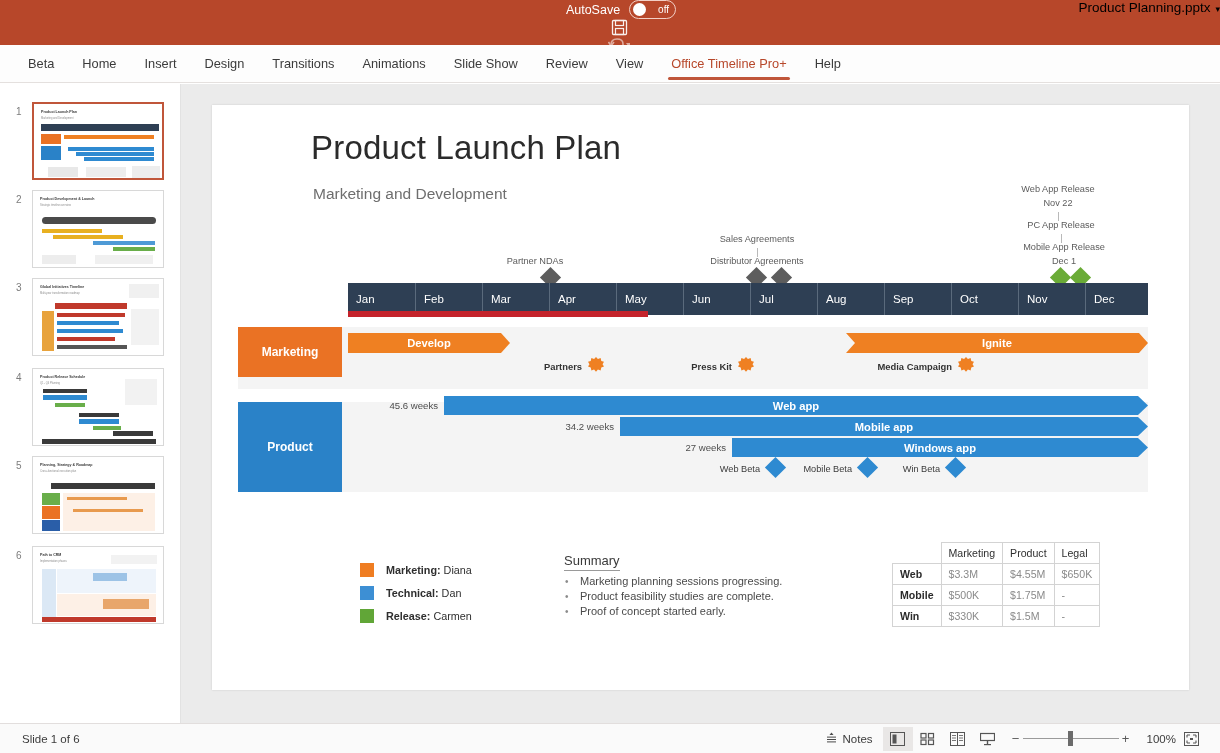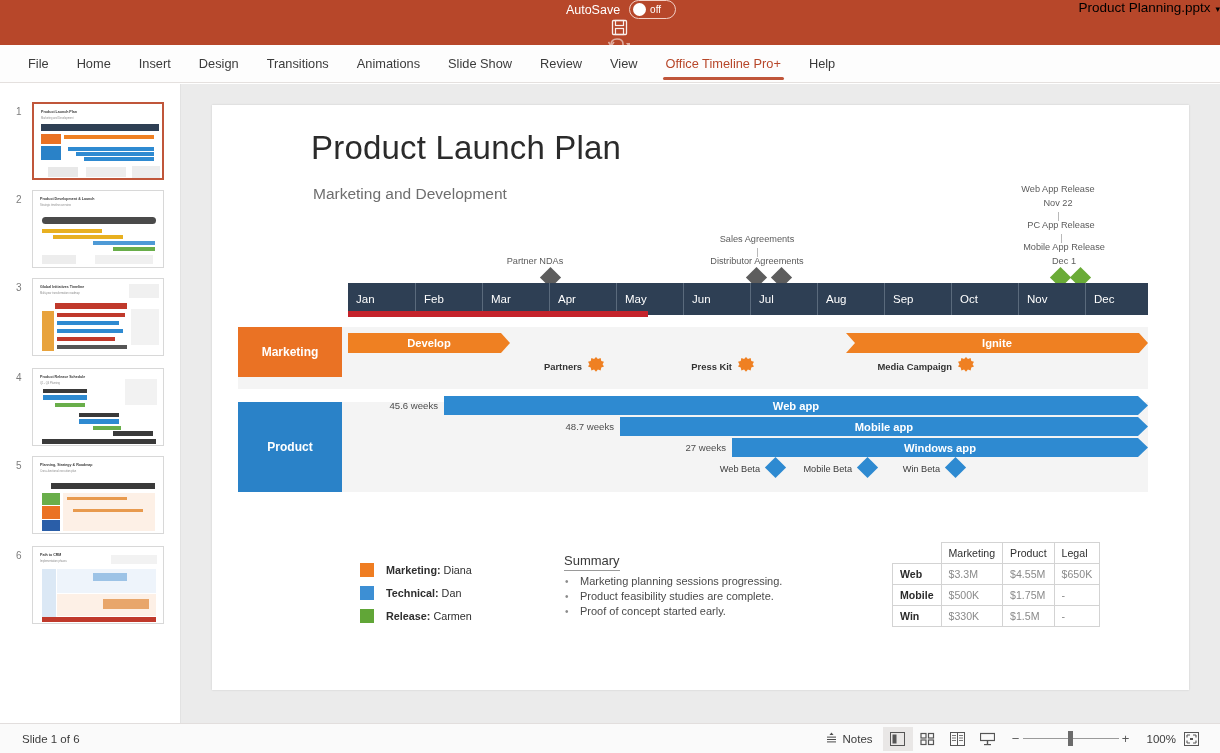--- a/index.html
+++ b/index.html
@@ -11,21 +11,21 @@
 
   
   .titlebar {
     position: absolute; left: 0; top: 0; width: 1220px; height: 45px;
     background: #b7472a; display: flex; align-items: center; flex-direction: column;
   }
   .autosave-wrap { display: flex; align-items: center; margin-left: 22px; gap: 9px; }
   .autosave-label { color: #fff; font-size: 12.5px; }
   .toggle {
     width: 47px; height: 19px; border-radius: 10px; border: 1.4px solid #f3cfc5;
-    display: flex; align-items: center; gap: 4px; padding-left: 3px;
+    display: flex; align-items: center; gap: 12px; padding-left: 3px;
   }
   .toggle .knob { width: 13px; height: 13px; border-radius: 50%; background: #fff; }
   .toggle .st { color: #fff; font-size: 10px; }
   .tb-icon { margin-left: 18px; opacity: .92; display: flex; align-items: center; }
   .tb-icon.dim { opacity: .55; }
   .doc-title {
     position: absolute; left: 0; right: 0; text-align: right;
     color: #000000; font-size: 13.5px;
   }
   .doc-title .caret { font-size: 9px; margin-left: 5px; }
@@ -202,21 +202,21 @@
         <rect x="2" y="3" width="10" height="1.5" fill="#fff"></rect>
         <path d="M3.5 7 L10.5 7 L7 11 Z" fill="#fff"></path>
       </svg>
   </span>
   <div class="doc-title">
     <span>Product Planning.pptx</span><span class="caret">▾</span>
   </div>
 </div>
 
 <div class="ribbon">
-  <div class="tab">File</div>
+  <div class="tab">Beta</div>
   <div class="tab">Home</div>
   <div class="tab">Insert</div>
   <div class="tab">Design</div>
   <div class="tab">Transitions</div>
   <div class="tab">Animations</div>
   <div class="tab">Slide Show</div>
   <div class="tab">Review</div>
   <div class="tab">View</div>
   <div class="tab active">Office Timeline Pro+</div>
   <div class="tab">Help</div>
@@ -387,21 +387,21 @@
     <div class="lane-band" style="top:297px;width:910px;height:90px"></div>
     <div class="lane-tag pd" style="left:26px;top:297px;width:104px;height:90px">
       <span>Product</span>
     </div>
 
     <div class="pbar-dur" style="left:158px;top:295px;width:68px">45.6 weeks</div>
     <div class="pbar" style="left:232px;top:291px;width:704px">
       <span>Web app</span>
     </div>
 
-    <div class="pbar-dur" style="left:334px;top:316px;width:68px">48.7 weeks</div>
+    <div class="pbar-dur" style="left:334px;top:316px;width:68px">34.2 weeks</div>
     <div class="pbar" style="left:408px;top:312px;width:528px">
       <span>Mobile app</span>
     </div>
 
     <div class="pbar-dur" style="left:450px;top:337px;width:64px">27 weeks</div>
     <div class="pbar" style="left:520px;top:333px;width:416px">
       <span>Windows app</span>
     </div>
 
     <div class="bdia-label" style="left:492px;top:359px;width:56px">Web Beta</div>

